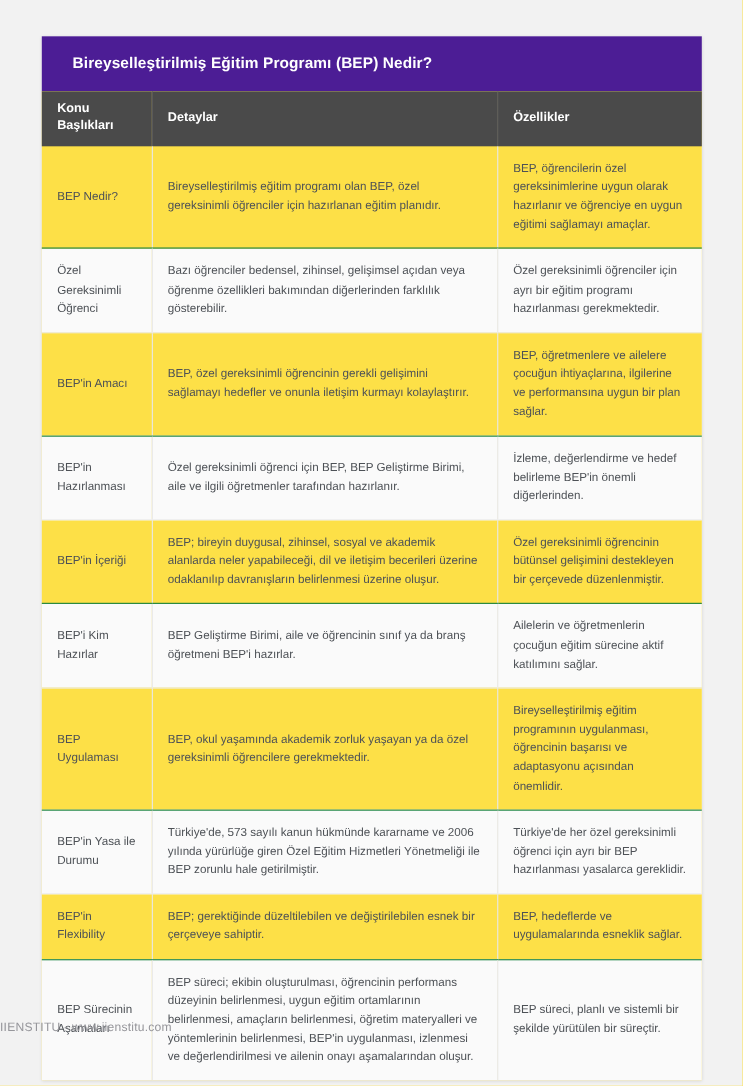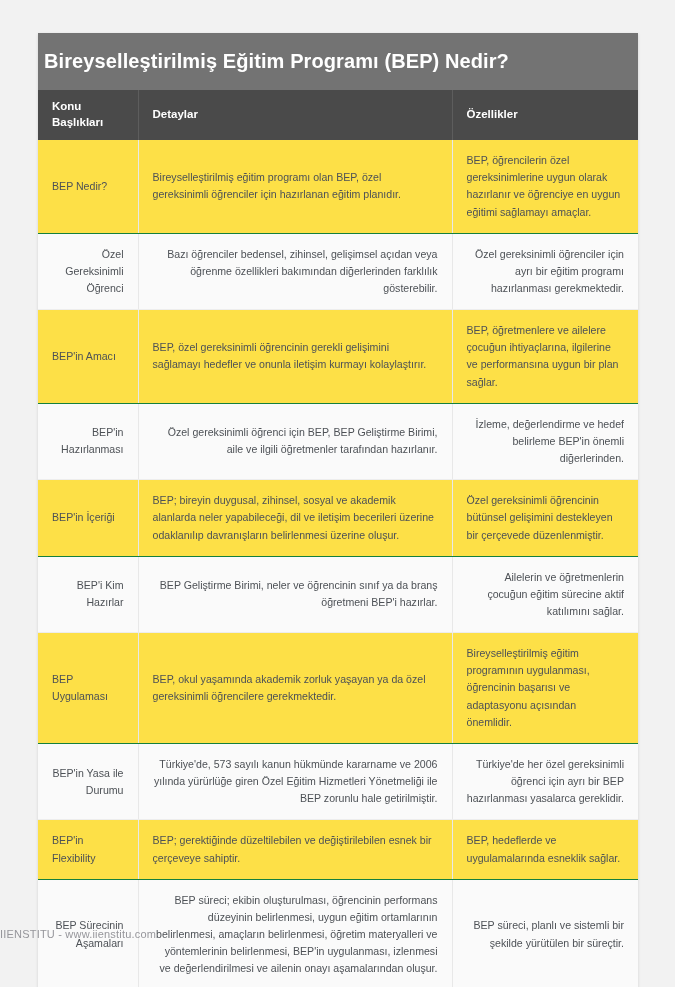--- a/index.html
+++ b/index.html
@@ -27,26 +27,26 @@
     position: absolute;
     left: 38px;
     top: 33px;
     width: 600px;
     background: #ffffff;
     box-shadow: 0 1px 3px rgba(0,0,0,0.13);
   }
 
   
   .title-bar {
-    background: #737373;
+    background: #4c1d95;
     color: #ffffff;
-    font-size: 20px;
+    font-size: 14px;
     font-weight: bold;
     letter-spacing: 0.1px;
-    padding: 16px 18px 17px 6px;
+    padding: 16px 18px 17px 28px;
     line-height: 1.2;
     box-sizing: border-box;
   }
 
   
   table.bep {
     border-collapse: collapse;
     width: 600px;
     table-layout: fixed;
     background: #fde047;
@@ -79,21 +79,21 @@
     padding: 12px 14px 12px 14px;
     border-right: 1px solid #e8e8e8;
     border-bottom: 1px solid #15803d;
     box-sizing: border-box;
     word-wrap: break-word;
     hyphens: none;
   }
   table.bep tbody td:last-child { border-right: none; }
   table.bep tbody tr:last-child td { border-bottom: none; }
 
-  table.bep tbody tr.alt td { background: #fafafa; text-align: right; }
+  table.bep tbody tr.alt td { background: #fafafa; }
   table.bep tbody tr.alt td { border-bottom-color: #ededed; }
 
   td.topic { color: #555a5f; }
   td.detail { color: #4d5156; }
   td.feature { color: #4d5156; }
 
   
   .footer {
     position: absolute;
     left: 0;
@@ -148,21 +148,21 @@
             <td class="detail">Özel gereksinimli öğrenci için BEP, BEP Geliştirme Birimi, aile ve ilgili öğretmenler tarafından hazırlanır.</td>
             <td class="feature">İzleme, değerlendirme ve hedef belirleme BEP'in önemli diğerlerinden.</td>
           </tr>
           <tr>
             <td class="topic">BEP'in İçeriği</td>
             <td class="detail">BEP; bireyin duygusal, zihinsel, sosyal ve akademik alanlarda neler yapabileceği, dil ve iletişim becerileri üzerine odaklanılıp davranışların belirlenmesi üzerine oluşur.</td>
             <td class="feature">Özel gereksinimli öğrencinin bütünsel gelişimini destekleyen bir çerçevede düzenlenmiştir.</td>
           </tr>
           <tr class="alt">
             <td class="topic">BEP'i Kim Hazırlar</td>
-            <td class="detail">BEP Geliştirme Birimi, neler ve öğrencinin sınıf ya da branş öğretmeni BEP'i hazırlar.</td>
+            <td class="detail">BEP Geliştirme Birimi, aile ve öğrencinin sınıf ya da branş öğretmeni BEP'i hazırlar.</td>
             <td class="feature">Ailelerin ve öğretmenlerin çocuğun eğitim sürecine aktif katılımını sağlar.</td>
           </tr>
           <tr>
             <td class="topic">BEP Uygulaması</td>
             <td class="detail">BEP, okul yaşamında akademik zorluk yaşayan ya da özel gereksinimli öğrencilere gerekmektedir.</td>
             <td class="feature">Bireyselleştirilmiş eğitim programının uygulanması, öğrencinin başarısı ve adaptasyonu açısından önemlidir.</td>
           </tr>
           <tr class="alt">
             <td class="topic">BEP'in Yasa ile Durumu</td>
             <td class="detail">Türkiye'de, 573 sayılı kanun hükmünde kararname ve 2006 yılında yürürlüğe giren Özel Eğitim Hizmetleri Yönetmeliği ile BEP zorunlu hale getirilmiştir.</td>

